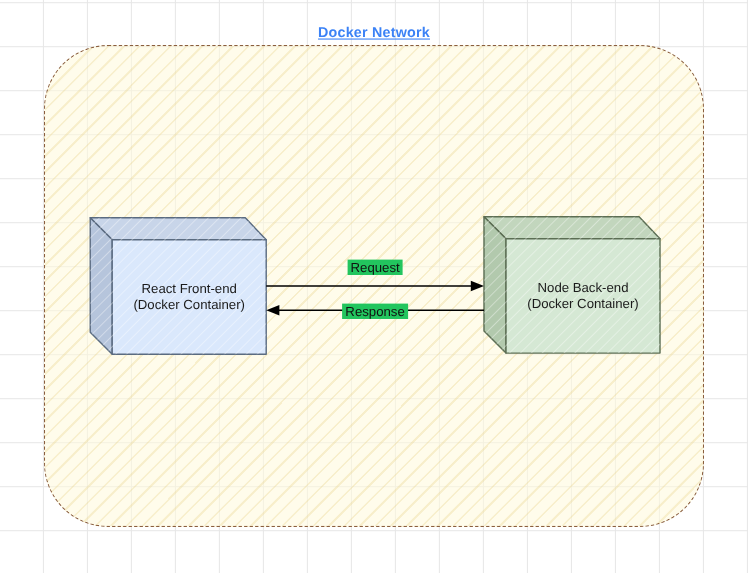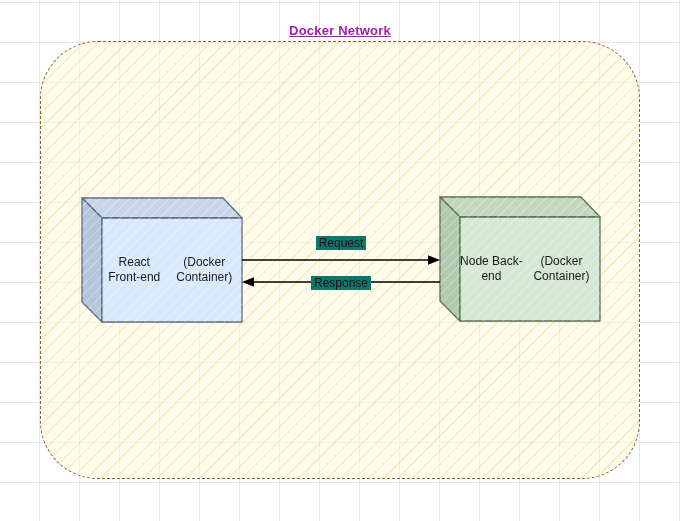--- a/index.html
+++ b/index.html
@@ -27,35 +27,35 @@
   }
   .diagram-title {
     position: absolute;
     left: 0; top: 21px; width: 680px;
     text-align: center;
     pointer-events: none;
   }
   .diagram-title span {
     font-size: 13px;
     font-weight: bold;
-    color: #a21caf;
+    color: #3b82f6;
     text-decoration: underline;
     letter-spacing: 0.2px;
   }
   .cube {
     position: absolute;
     width: 162px; height: 127px;
   }
   .cube svg { display: block; }
   .cube-label {
     position: absolute;
     left: 21px; top: 21px;
     width: 140px; height: 104px;
     display: flex;
-    flex-direction: row;
+    flex-direction: column;
     align-items: center;
     justify-content: center;
     text-align: center;
     font-size: 12px;
     line-height: 15px;
     color: #1b1b1b;
   }
   .cube-react { left: 81px; top: 197px; }
   .cube-node  { left: 439px; top: 196px; text-decoration: underline; }
   .arrows-layer {
@@ -65,21 +65,21 @@
   }
   .edge-label {
     position: absolute;
     left: 238px; width: 206px;
     text-align: center;
     font-size: 12px;
     color: #111111;
   }
   .edge-label span {
     display: inline-block;
-    background: #0f766e;
+    background: #22c55e;
     padding: 0 3px;
     line-height: 14px;
   }
   .edge-label-request  { top: 236px; }
   .edge-label-response { top: 276px; }
 </style>
 </head>
 <body>
 
 <div class="network-boundary"></div>

